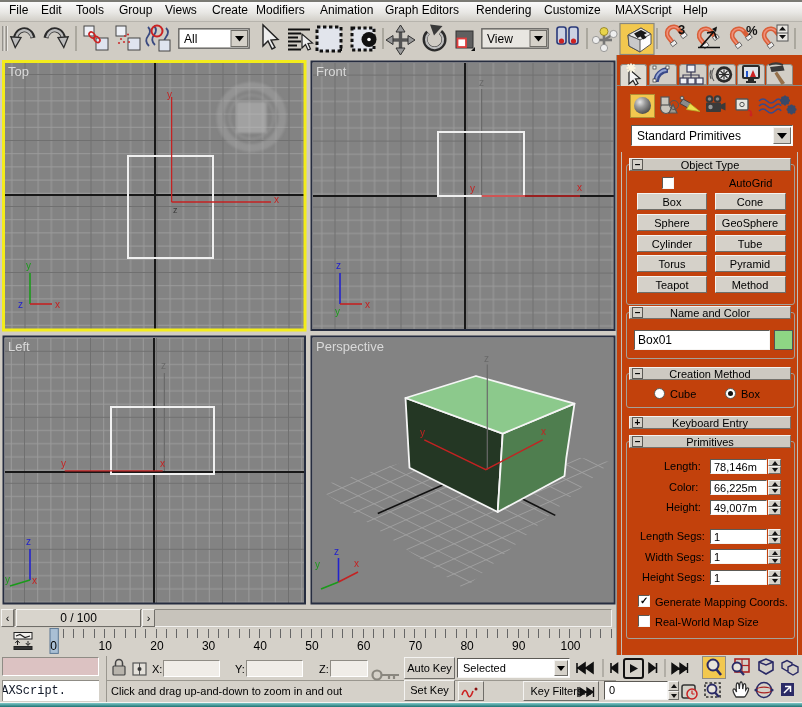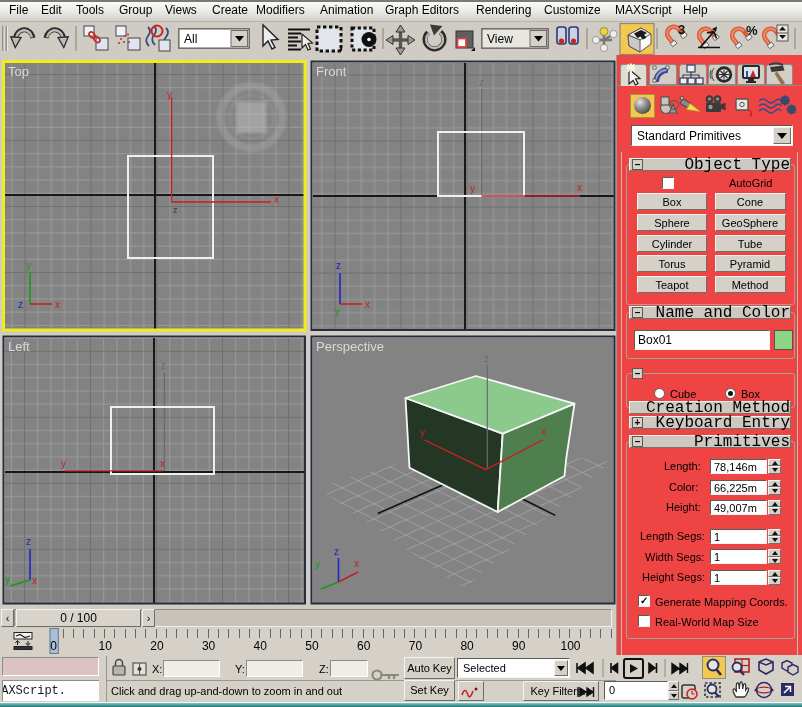--- a/index.html
+++ b/index.html
@@ -2,21 +2,21 @@
 <html><head>
 <meta charset="utf-8">
 <style>
 html,body{margin:0;padding:0;}
 body{width:802px;height:707px;overflow:hidden;position:relative;
  font-family:"Liberation Sans",sans-serif;background:#d5d1c9;}
 .abs{position:absolute;}
 .mitem{position:absolute;top:3px;font-size:12px;color:#000;}
 .btn3d{position:absolute;background:#d5d1c9;border-top:1px solid #f4f3f1;border-left:1px solid #f4f3f1;border-bottom:1px solid #6f6d68;border-right:1px solid #6f6d68;box-sizing:border-box;}
 .sunk{position:absolute;background:#fff;border-top:1px solid #5c5a55;border-left:1px solid #5c5a55;border-bottom:1px solid #f6f5f3;border-right:1px solid #f6f5f3;box-sizing:border-box;}
-.rollhdr{position:absolute;background:#cdc9c1;border-top:1px solid #f2f1ef;border-left:1px solid #f2f1ef;border-bottom:1px solid #75726c;border-right:1px solid #75726c;box-sizing:border-box;font-size:16px;text-align:right;color:#000;font-family:Liberation Mono, monospace;}
+.rollhdr{position:absolute;background:#cdc9c1;border-top:1px solid #f2f1ef;border-left:1px solid #f2f1ef;border-bottom:1px solid #75726c;border-right:1px solid #75726c;box-sizing:border-box;font-size:11px;text-align:center;color:#000;}
 .pm{position:absolute;width:11px;height:11px;background:#d5d1c9;border:1px solid #5c5a55;box-sizing:border-box;font-size:10px;line-height:9px;text-align:center;font-weight:bold;}
 .fld{position:absolute;background:#fff;border-top:1px solid #5c5a55;border-left:1px solid #5c5a55;border-bottom:1px solid #f6f5f3;border-right:1px solid #f6f5f3;box-sizing:border-box;font-size:11px;color:#000;padding:1px 0 0 3px;}
 .lbl{position:absolute;font-size:11px;color:#000;white-space:nowrap;}
 .pbtn{position:absolute;background:#d5d1c9;border-top:1px solid #f4f3f1;border-left:1px solid #f4f3f1;border-bottom:1px solid #6f6d68;border-right:1px solid #6f6d68;box-sizing:border-box;font-size:11px;text-align:center;color:#000;}
 .spin{position:absolute;width:13px;}
 .spin .u,.spin .d{position:absolute;left:0;width:13px;background:#d5d1c9;border-top:1px solid #f4f3f1;border-left:1px solid #f4f3f1;border-bottom:1px solid #6f6d68;border-right:1px solid #6f6d68;box-sizing:border-box;}
 .cb{position:absolute;width:12px;height:12px;background:#fff;border-top:1px solid #5c5a55;border-left:1px solid #5c5a55;border-bottom:1px solid #f6f5f3;border-right:1px solid #f6f5f3;box-sizing:border-box;}
 </style>
 </head>
 <body>
@@ -337,21 +337,21 @@
 <line x1="338.5" y1="527" x2="321" y2="534" stroke="#1a9a1a" stroke-width="1.6"></line>
 <line x1="338.5" y1="527" x2="358" y2="517" stroke="#c42222" stroke-width="1.6"></line>
 <text x="334" y="500" font-size="10" fill="#2222cc">z</text>
 <text x="315" y="513" font-size="10" fill="#1a9a1a">y</text>
 <text x="354" y="512" font-size="10" fill="#c42222">x</text>
     </g>
 <text x="316" y="296" font-size="13" fill="#d9d9d9">Perspective</text>
 <rect x="311.5" y="281.5" width="303" height="267" fill="none" stroke="#262d40" stroke-width="2"></rect>
 </svg>
 
-<div id="cpanel" class="abs" style="left:616px;top:55px;width:186px;height:600px;background:#ef4444;border-left:1px solid #9a978f;box-sizing:border-box;">
+<div id="cpanel" class="abs" style="left:616px;top:55px;width:186px;height:600px;background:#c2410c;border-left:1px solid #9a978f;box-sizing:border-box;">
 <div class="abs" style="left:0;top:30px;width:186px;height:1px;background:#8f8c85;"></div>
     <div class="abs" style="left:4px;top:97px;width:1px;height:503px;background:#c3bfb7;"></div>
     <div class="abs" style="left:180px;top:97px;width:1px;height:503px;background:#c3bfb7;"></div>
 <div class="abs" style="left:3px;top:9px;width:27px;height:22px;background:#dedbd3;border:1px solid #8f8c85;border-bottom:none;border-radius:3px 3px 0 0;box-sizing:border-box;"></div>
 <div class="abs" style="left:32px;top:9px;width:28px;height:21px;background:#d2cec6;border:1px solid #8f8c85;border-radius:3px 3px 0 0;box-sizing:border-box;"></div>
 <div class="abs" style="left:62px;top:9px;width:28px;height:21px;background:#d2cec6;border:1px solid #8f8c85;border-radius:3px 3px 0 0;box-sizing:border-box;"></div>
 <div class="abs" style="left:91px;top:9px;width:28px;height:21px;background:#d2cec6;border:1px solid #8f8c85;border-radius:3px 3px 0 0;box-sizing:border-box;"></div>
 <div class="abs" style="left:120px;top:9px;width:28px;height:21px;background:#d2cec6;border:1px solid #8f8c85;border-radius:3px 3px 0 0;box-sizing:border-box;"></div>
 <div class="abs" style="left:149px;top:9px;width:27px;height:21px;background:#d2cec6;border:1px solid #8f8c85;border-radius:3px 3px 0 0;box-sizing:border-box;"></div>
 <svg class="abs" style="left:0;top:0" width="186" height="95" viewBox="0 0 186 95">
@@ -479,21 +479,21 @@
 <div class="pbtn" style="left:20px;top:200.4px;width:70px;height:17px;line-height:16px;">Torus</div>
 <div class="pbtn" style="left:97.5px;top:200.4px;width:71px;height:17px;line-height:16px;">Pyramid</div>
 <div class="pbtn" style="left:20px;top:221.2px;width:70px;height:17px;line-height:16px;">Teapot</div>
 <div class="pbtn" style="left:97.5px;top:221.2px;width:71px;height:17px;line-height:16px;">Method</div>
 
 <div class="rollhdr" style="left:12px;top:251px;width:162px;height:13px;line-height:12px;">Name and Color</div>
 <div class="pm" style="left:15px;top:252px;">–</div>
 <div class="fld" style="left:17px;top:275px;width:136px;height:20px;font-size:12px;padding-top:2px;">Box01</div>
 <div class="abs" style="left:157px;top:275px;width:19px;height:20px;background:#8ed584;border:1px solid #555;box-sizing:border-box;"></div>
 
-<div class="rollhdr" style="left:12px;top:312.4px;width:162px;height:13px;line-height:12px;margin-top:34px;">Creation Method</div>
+<div class="rollhdr" style="left:12px;top:312.4px;width:162px;height:13px;line-height:12px;">Creation Method</div>
 <div class="pm" style="left:15px;top:313.4px;">–</div>
 <div class="abs" style="left:37px;top:333px;width:11px;height:11px;border-radius:50%;background:#fff;border:1px solid #5c5a55;box-sizing:border-box;"></div>
 <div class="lbl" style="left:53px;top:333px;">Cube</div>
 <div class="abs" style="left:108px;top:333px;width:11px;height:11px;border-radius:50%;background:#fff;border:1px solid #5c5a55;box-sizing:border-box;"></div>
 <div class="abs" style="left:111px;top:336px;width:5px;height:5px;border-radius:50%;background:#111;"></div>
 <div class="lbl" style="left:124px;top:333px;">Box</div>
 
 <div class="rollhdr" style="left:12px;top:360.6px;width:162px;height:13px;line-height:12px;">Keyboard Entry</div>
 <div class="pm" style="left:15px;top:361.6px;">+</div>
 

